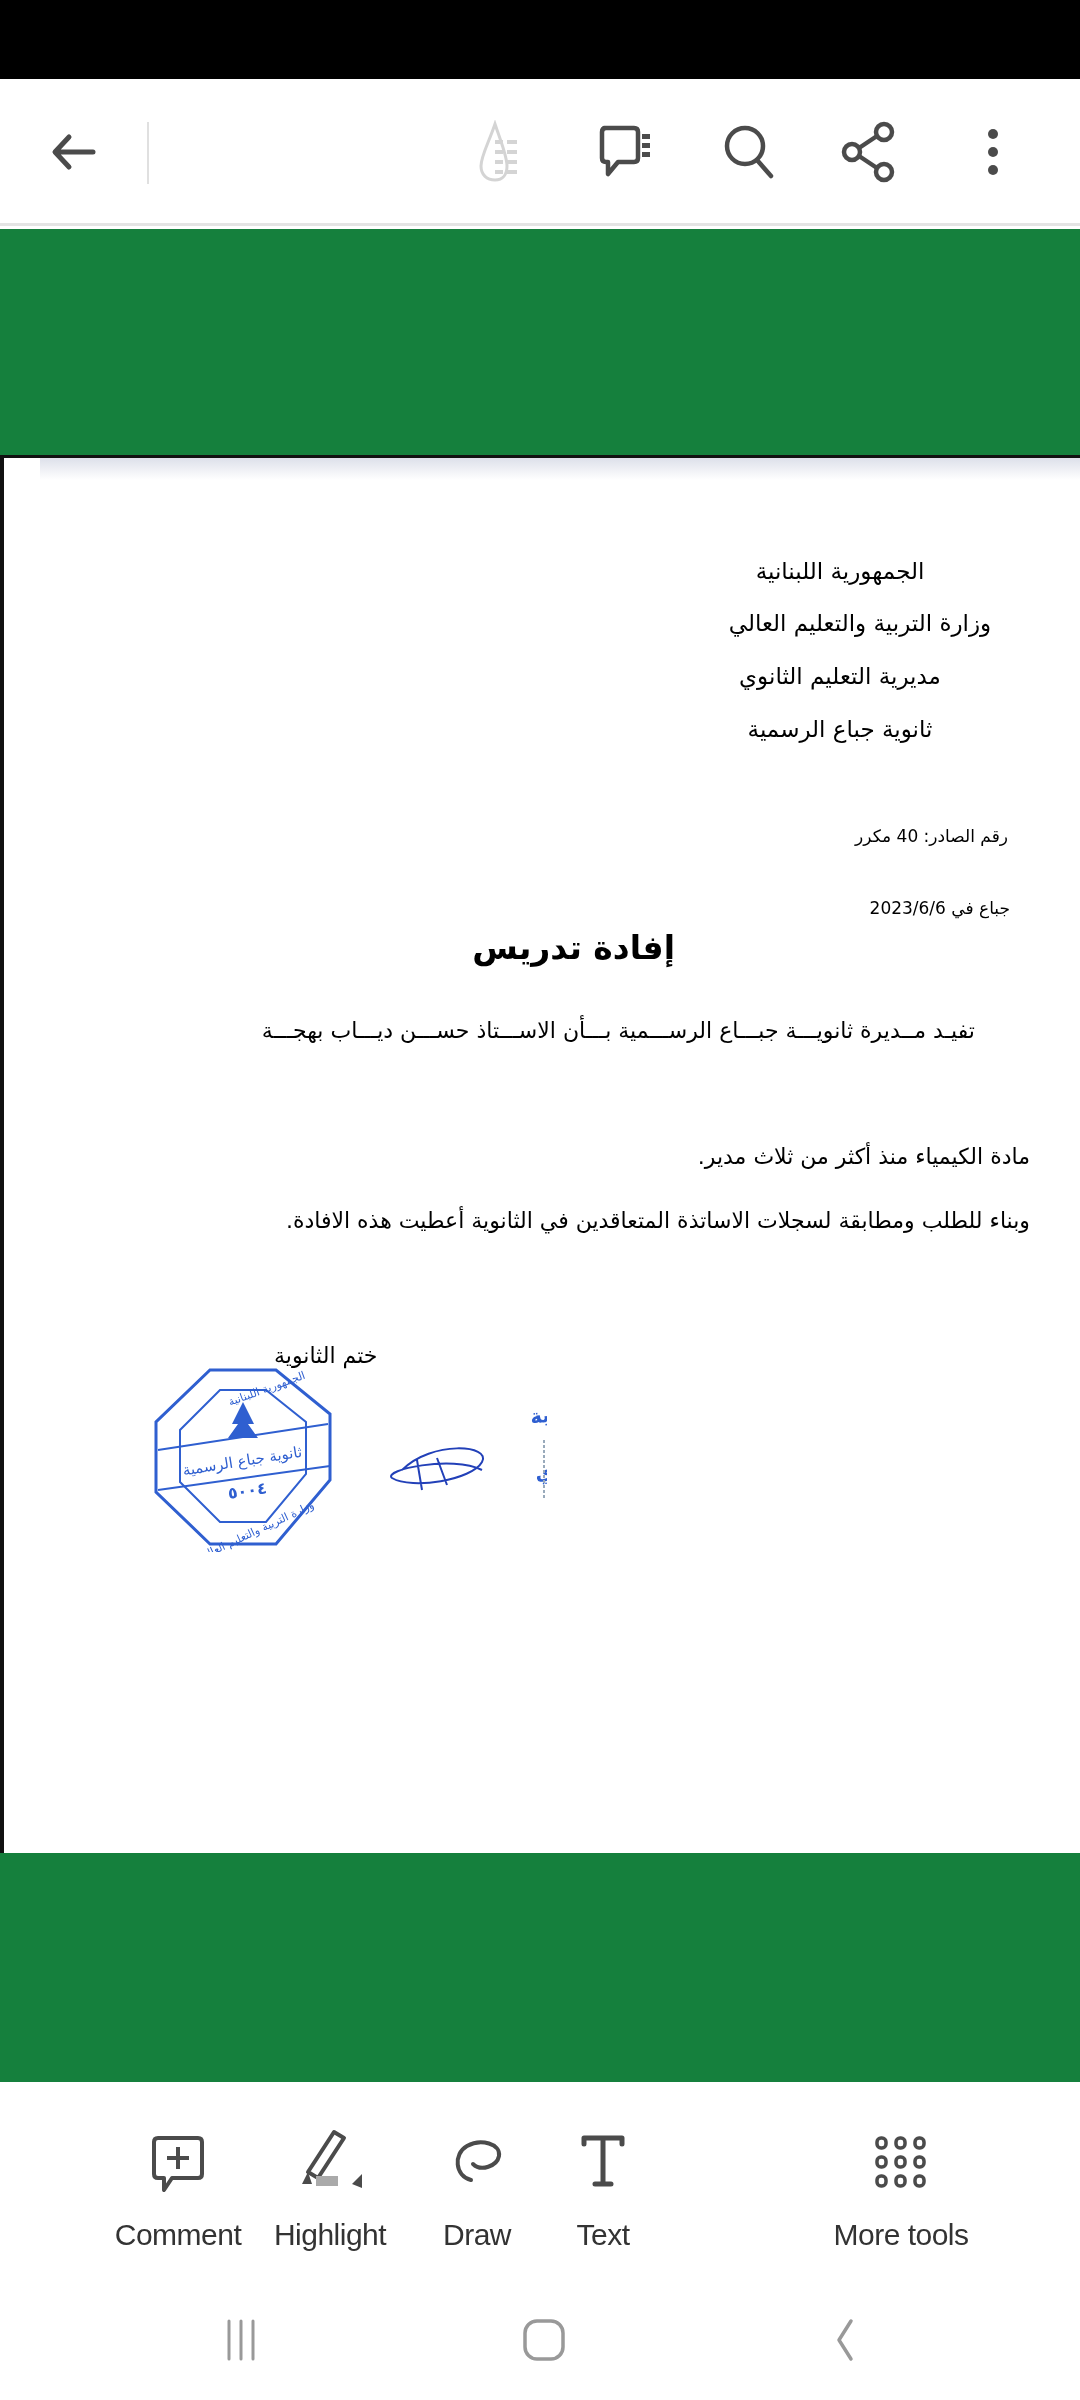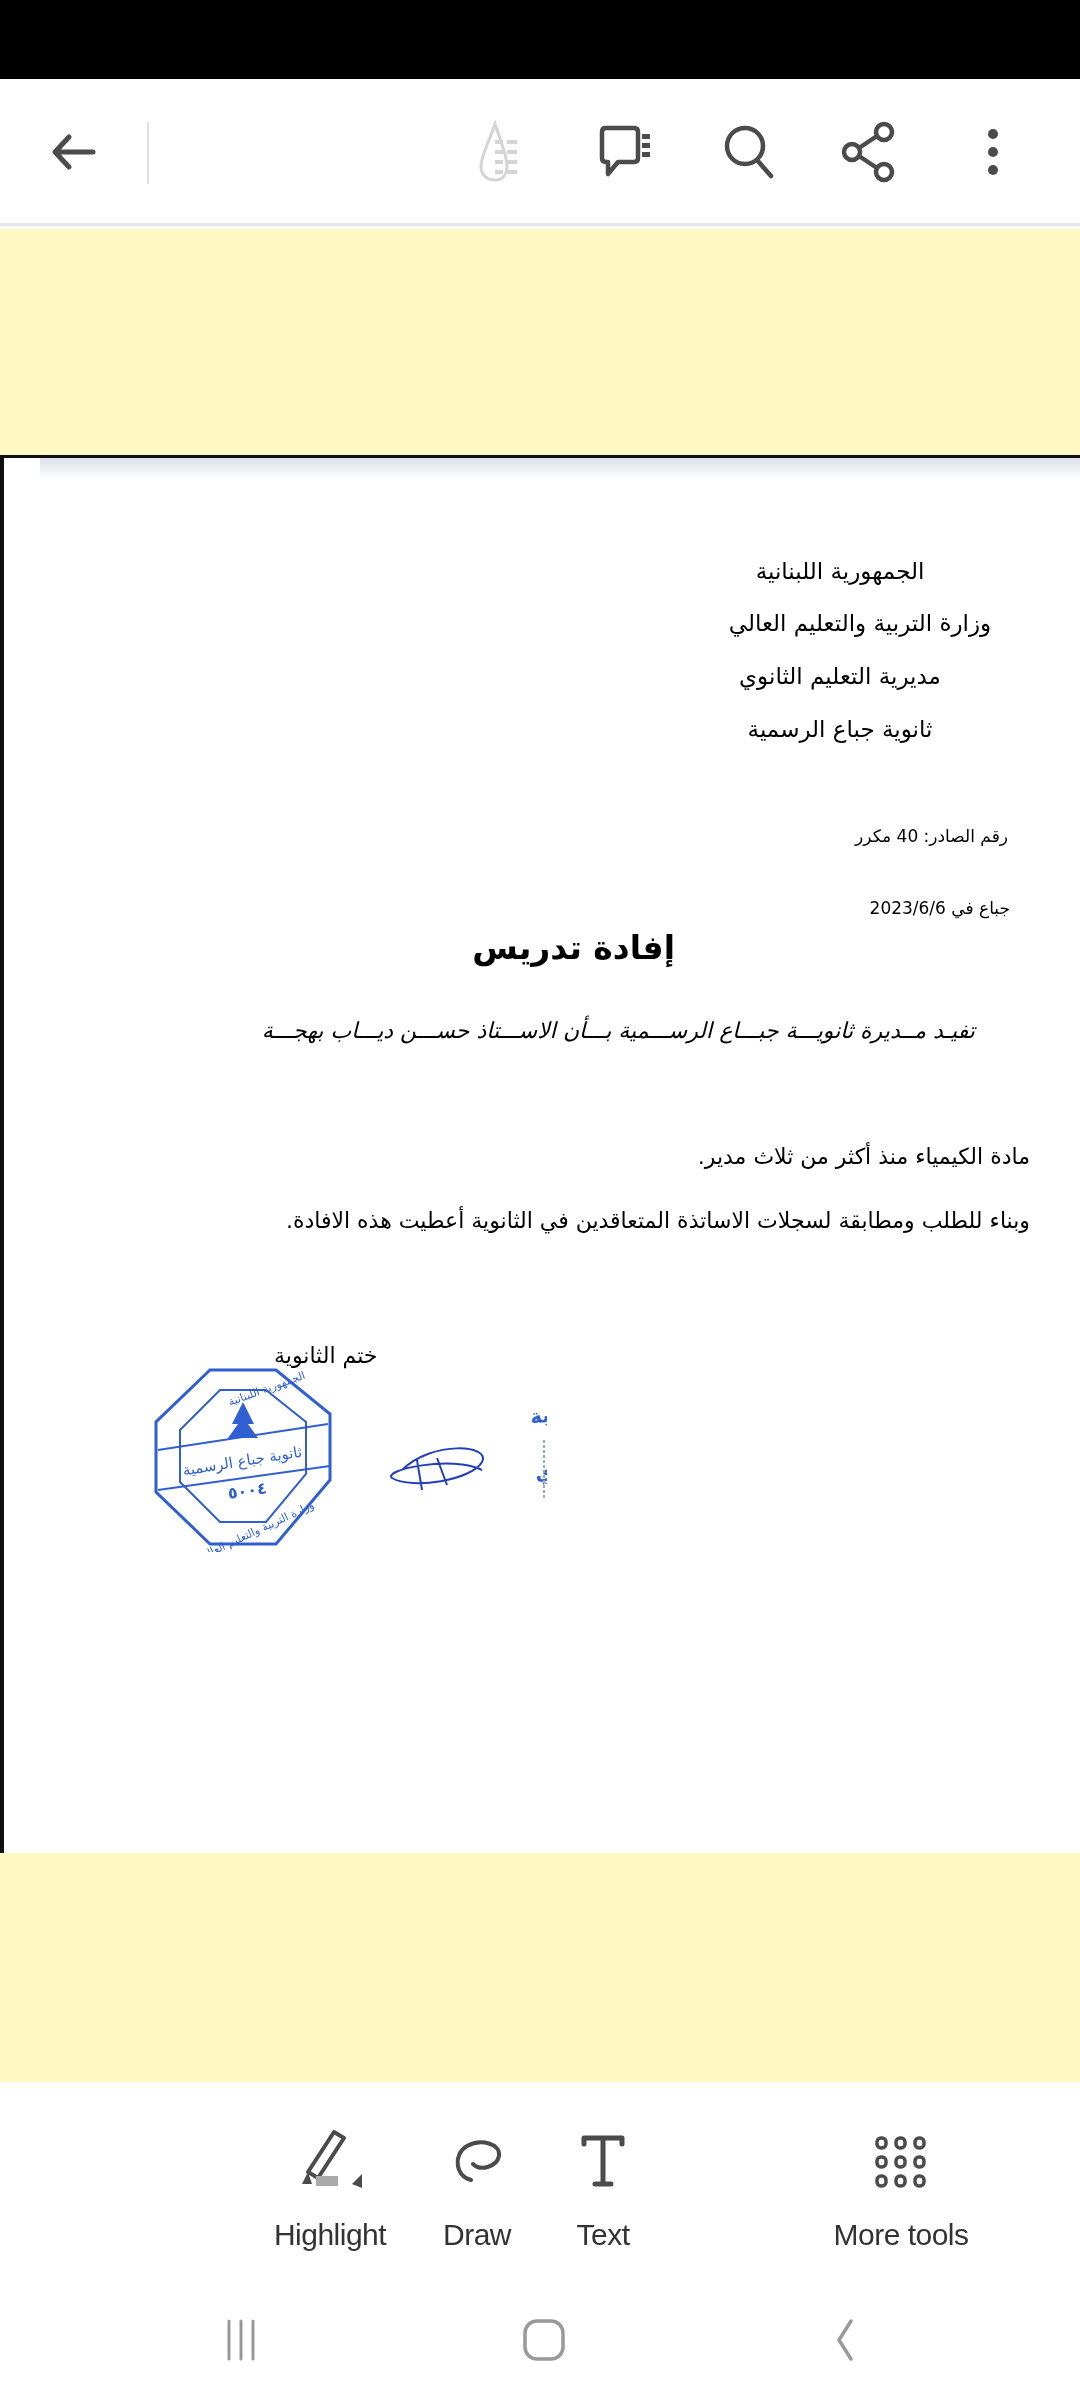--- a/index.html
+++ b/index.html
@@ -5,21 +5,21 @@
   * { box-sizing: border-box; margin: 0; padding: 0; }
   html, body { width: 1080px; height: 2400px; overflow: hidden; background: #ffffff; }
   body { font-family: "Liberation Sans", "DejaVu Sans", sans-serif; position: relative; }
 
   .status-bar { position: absolute; left: 0; top: 0; width: 1080px; height: 79px; background: #000; }
 
   .top-toolbar { position: absolute; left: 0; top: 79px; width: 1080px; height: 147px; background: #fff; border-bottom: 3px solid #e4e4e4; }
   .tb-btn { position: absolute; top: 38px; width: 70px; height: 70px; display: flex; align-items: center; justify-content: center; }
   .tb-divider { position: absolute; left: 147px; top: 43px; width: 2px; height: 62px; background: #e0e0e0; }
 
-  .viewer { position: absolute; left: 0; top: 229px; width: 1080px; height: 1853px; background: #fef9c3; overflow: hidden; }
+  .viewer { position: absolute; left: 0; top: 229px; width: 1080px; height: 1853px; background: #15803d; overflow: hidden; }
   .page { position: absolute; left: 0; top: 226px; width: 1080px; height: 1398px; background: #fff; border-left: 4px solid #111; border-top: 3px solid #111; }
   .page-top-shade { position: absolute; left: 36px; top: 0; right: 0; height: 22px; background: linear-gradient(#dde0ea, #ffffff); }
 
   .doc-text { position: absolute; direction: rtl; color: #000; font-family: "DejaVu Sans", "Liberation Sans", sans-serif; white-space: nowrap; }
   .hdr { font-size: 23px; text-align: center; }
   .small { font-size: 17px; }
   .title { font-size: 33px; font-weight: bold; }
   .para { font-size: 22px; }
 
   .stamp { position: absolute; left: 148px; top: 1362px; width: 190px; height: 190px; }
@@ -104,21 +104,21 @@
     <div class="doc-text hdr" style="right:90px; top:100px; width:300px;">الجمهورية اللبنانية</div>
     <div class="doc-text hdr" style="right:50px; top:152px; width:340px;">وزارة التربية والتعليم العالي</div>
     <div class="doc-text hdr" style="right:90px; top:205px; width:300px;">مديرية التعليم الثانوي</div>
     <div class="doc-text hdr" style="right:90px; top:258px; width:300px;">ثانوية جباع الرسمية</div>
 
     <div class="doc-text small" style="right:72px; top:368px;">رقم الصادر: 40 مكرر</div>
     <div class="doc-text small" style="right:70px; top:440px;">جباع في 2023/6/6</div>
 
     <div class="doc-text title" style="right:405px; top:470px;">إفادة تدريس</div>
 
-    <div class="doc-text para" style="right:105px; top:560px;font-style:italic;">تفيـد مــديرة ثانويـــة جبـــاع الرســـمية بـــأن الاســـتاذ  حســـن ديـــاب بهجـــة</div>
+    <div class="doc-text para" style="right:105px; top:560px;">تفيـد مــديرة ثانويـــة جبـــاع الرســـمية بـــأن الاســـتاذ  حســـن ديـــاب بهجـــة</div>
     <div class="doc-text para" style="right:50px; top:686px;">مادة الكيمياء منذ أكثر من ثلاث مدير.</div>
     <div class="doc-text para" style="right:50px; top:750px;text-align:right;">وبناء للطلب ومطابقة لسجلات الاساتذة المتعاقدين في الثانوية أعطيت هذه الافادة.</div>
 
     <div class="doc-text para" style="left:270px; top:885px;">ختم الثانوية</div>
   </div>
 
   <svg class="stamp" style="top:1133px;" viewBox="0 0 190 190">
     <polygon points="62,8 128,8 182,52 182,118 128,182 62,182 8,130 8,60" fill="none" stroke="#2f5fd0" stroke-width="3"></polygon>
     <polygon points="72,28 118,28 158,60 158,112 118,160 72,160 32,120 32,68" fill="none" stroke="#2f5fd0" stroke-width="2"></polygon>
     <line x1="10" y1="88" x2="180" y2="62" stroke="#2f5fd0" stroke-width="2"></line>
@@ -132,20 +132,30 @@
 
   <svg class="signature" style="top:1171px;" viewBox="0 0 225 130">
     <text x="210" y="38" font-size="20" font-weight="bold" fill="#2f5fd0" text-anchor="end" direction="rtl" transform="rotate(-8 110 38)" font-family="DejaVu Sans, sans-serif">مدير ثانوية جباع الرسمية</text>
     <text x="215" y="95" font-size="20" font-weight="bold" fill="#2f5fd0" text-anchor="end" direction="rtl" transform="rotate(-8 110 95)" font-family="DejaVu Sans, sans-serif">لطفية زامر مهدي</text>
     <path d="M80 70 C110 40 170 45 160 62 C150 80 90 90 70 78 C60 70 130 55 160 70 M95 60 L100 90 M115 58 L125 85" fill="none" stroke="#2240b8" stroke-width="2"></path>
     <line x1="222" y1="40" x2="222" y2="100" stroke="#9ab" stroke-width="2" stroke-dasharray="3,2"></line>
   </svg>
 </div>
 
 <div class="bottom-toolbar">
+  <div class="tool" style="left:113px; width:130px;">
+    <div class="ic">
+      <svg width="60" height="60" viewBox="0 0 60 60">
+        <path d="M10 6 H50 Q54 6 54 10 V42 Q54 46 50 46 H24 L16 58 V46 H10 Q6 46 6 42 V10 Q6 6 10 6 Z" fill="none" stroke="#4b4b4b" stroke-width="4" stroke-linejoin="round"></path>
+        <line x1="30" y1="15" x2="30" y2="37" stroke="#4b4b4b" stroke-width="4"></line>
+        <line x1="19" y1="26" x2="41" y2="26" stroke="#4b4b4b" stroke-width="4"></line>
+      </svg>
+    </div>
+    <span class="lbl">Comment</span>
+  </div>
 
   <div class="tool" style="left:427px; width:100px;">
     <div class="ic">
       <svg width="64" height="60" viewBox="0 0 64 60">
         <path d="M26 48 C10 44 8 22 22 14 C36 6 56 12 54 24 C52 34 36 40 28 32" fill="none" stroke="#4b4b4b" stroke-width="4" stroke-linecap="round"></path>
       </svg>
     </div>
     <span class="lbl">Draw</span>
   </div>
 

